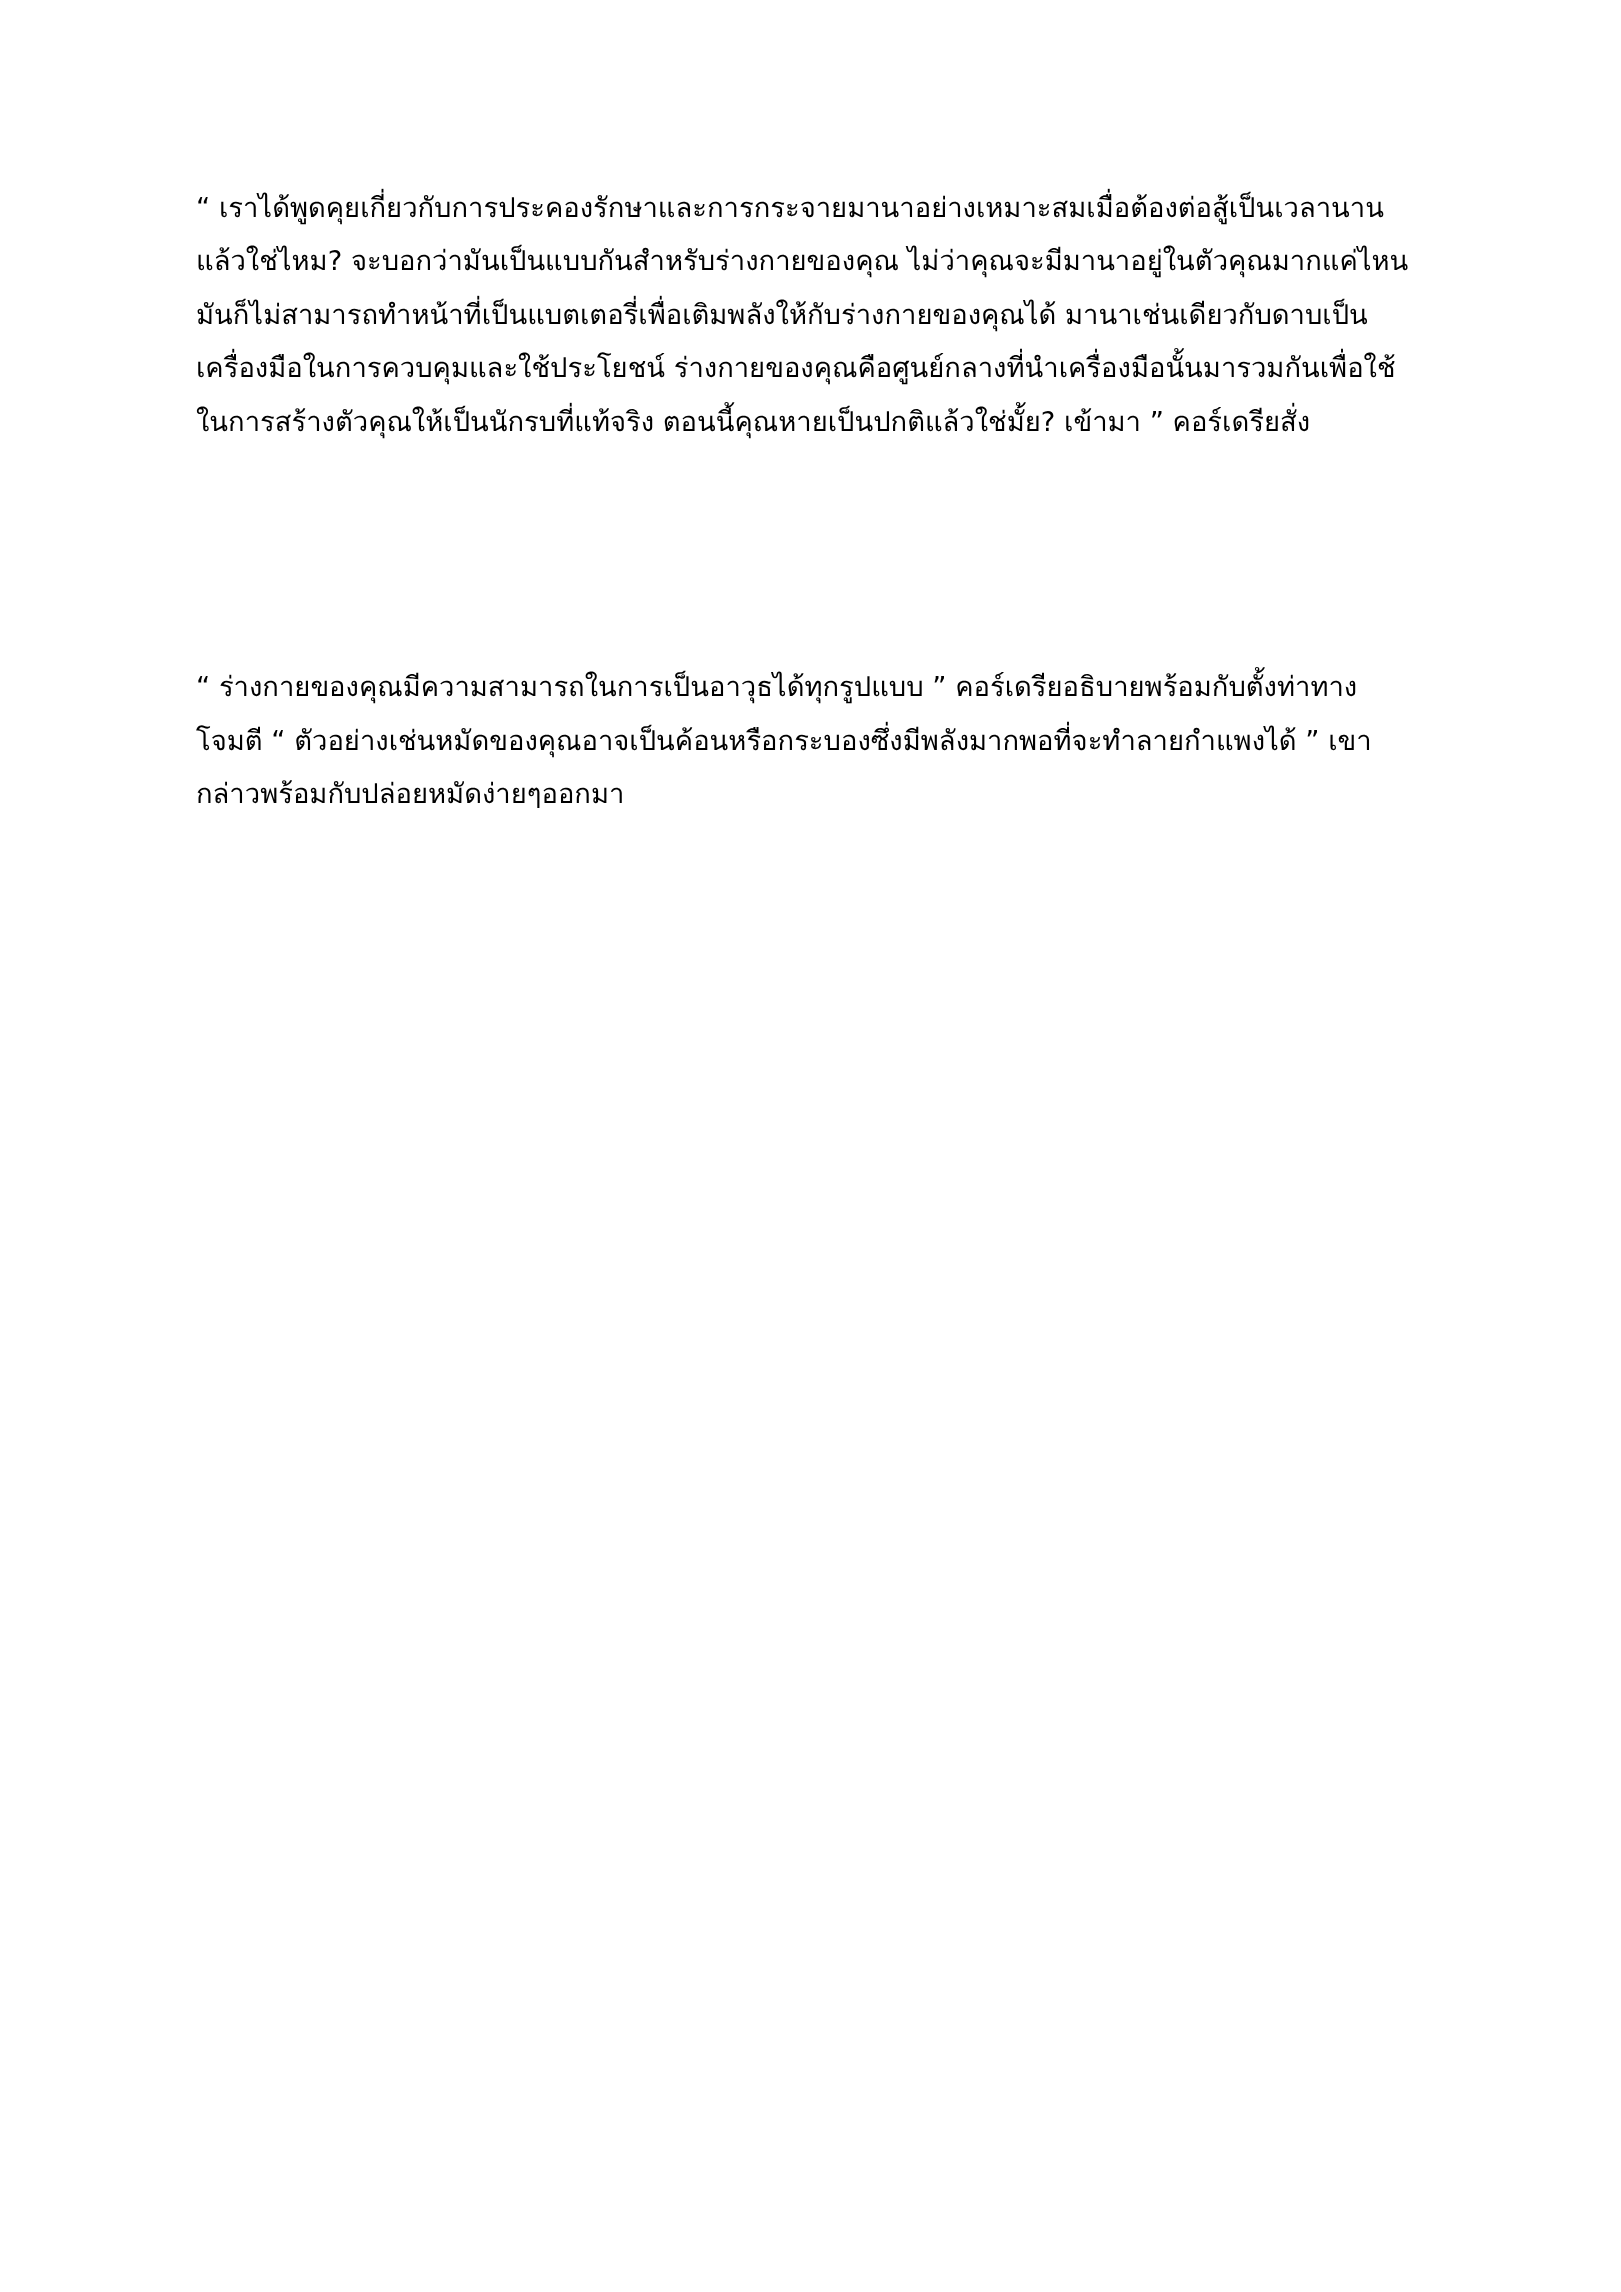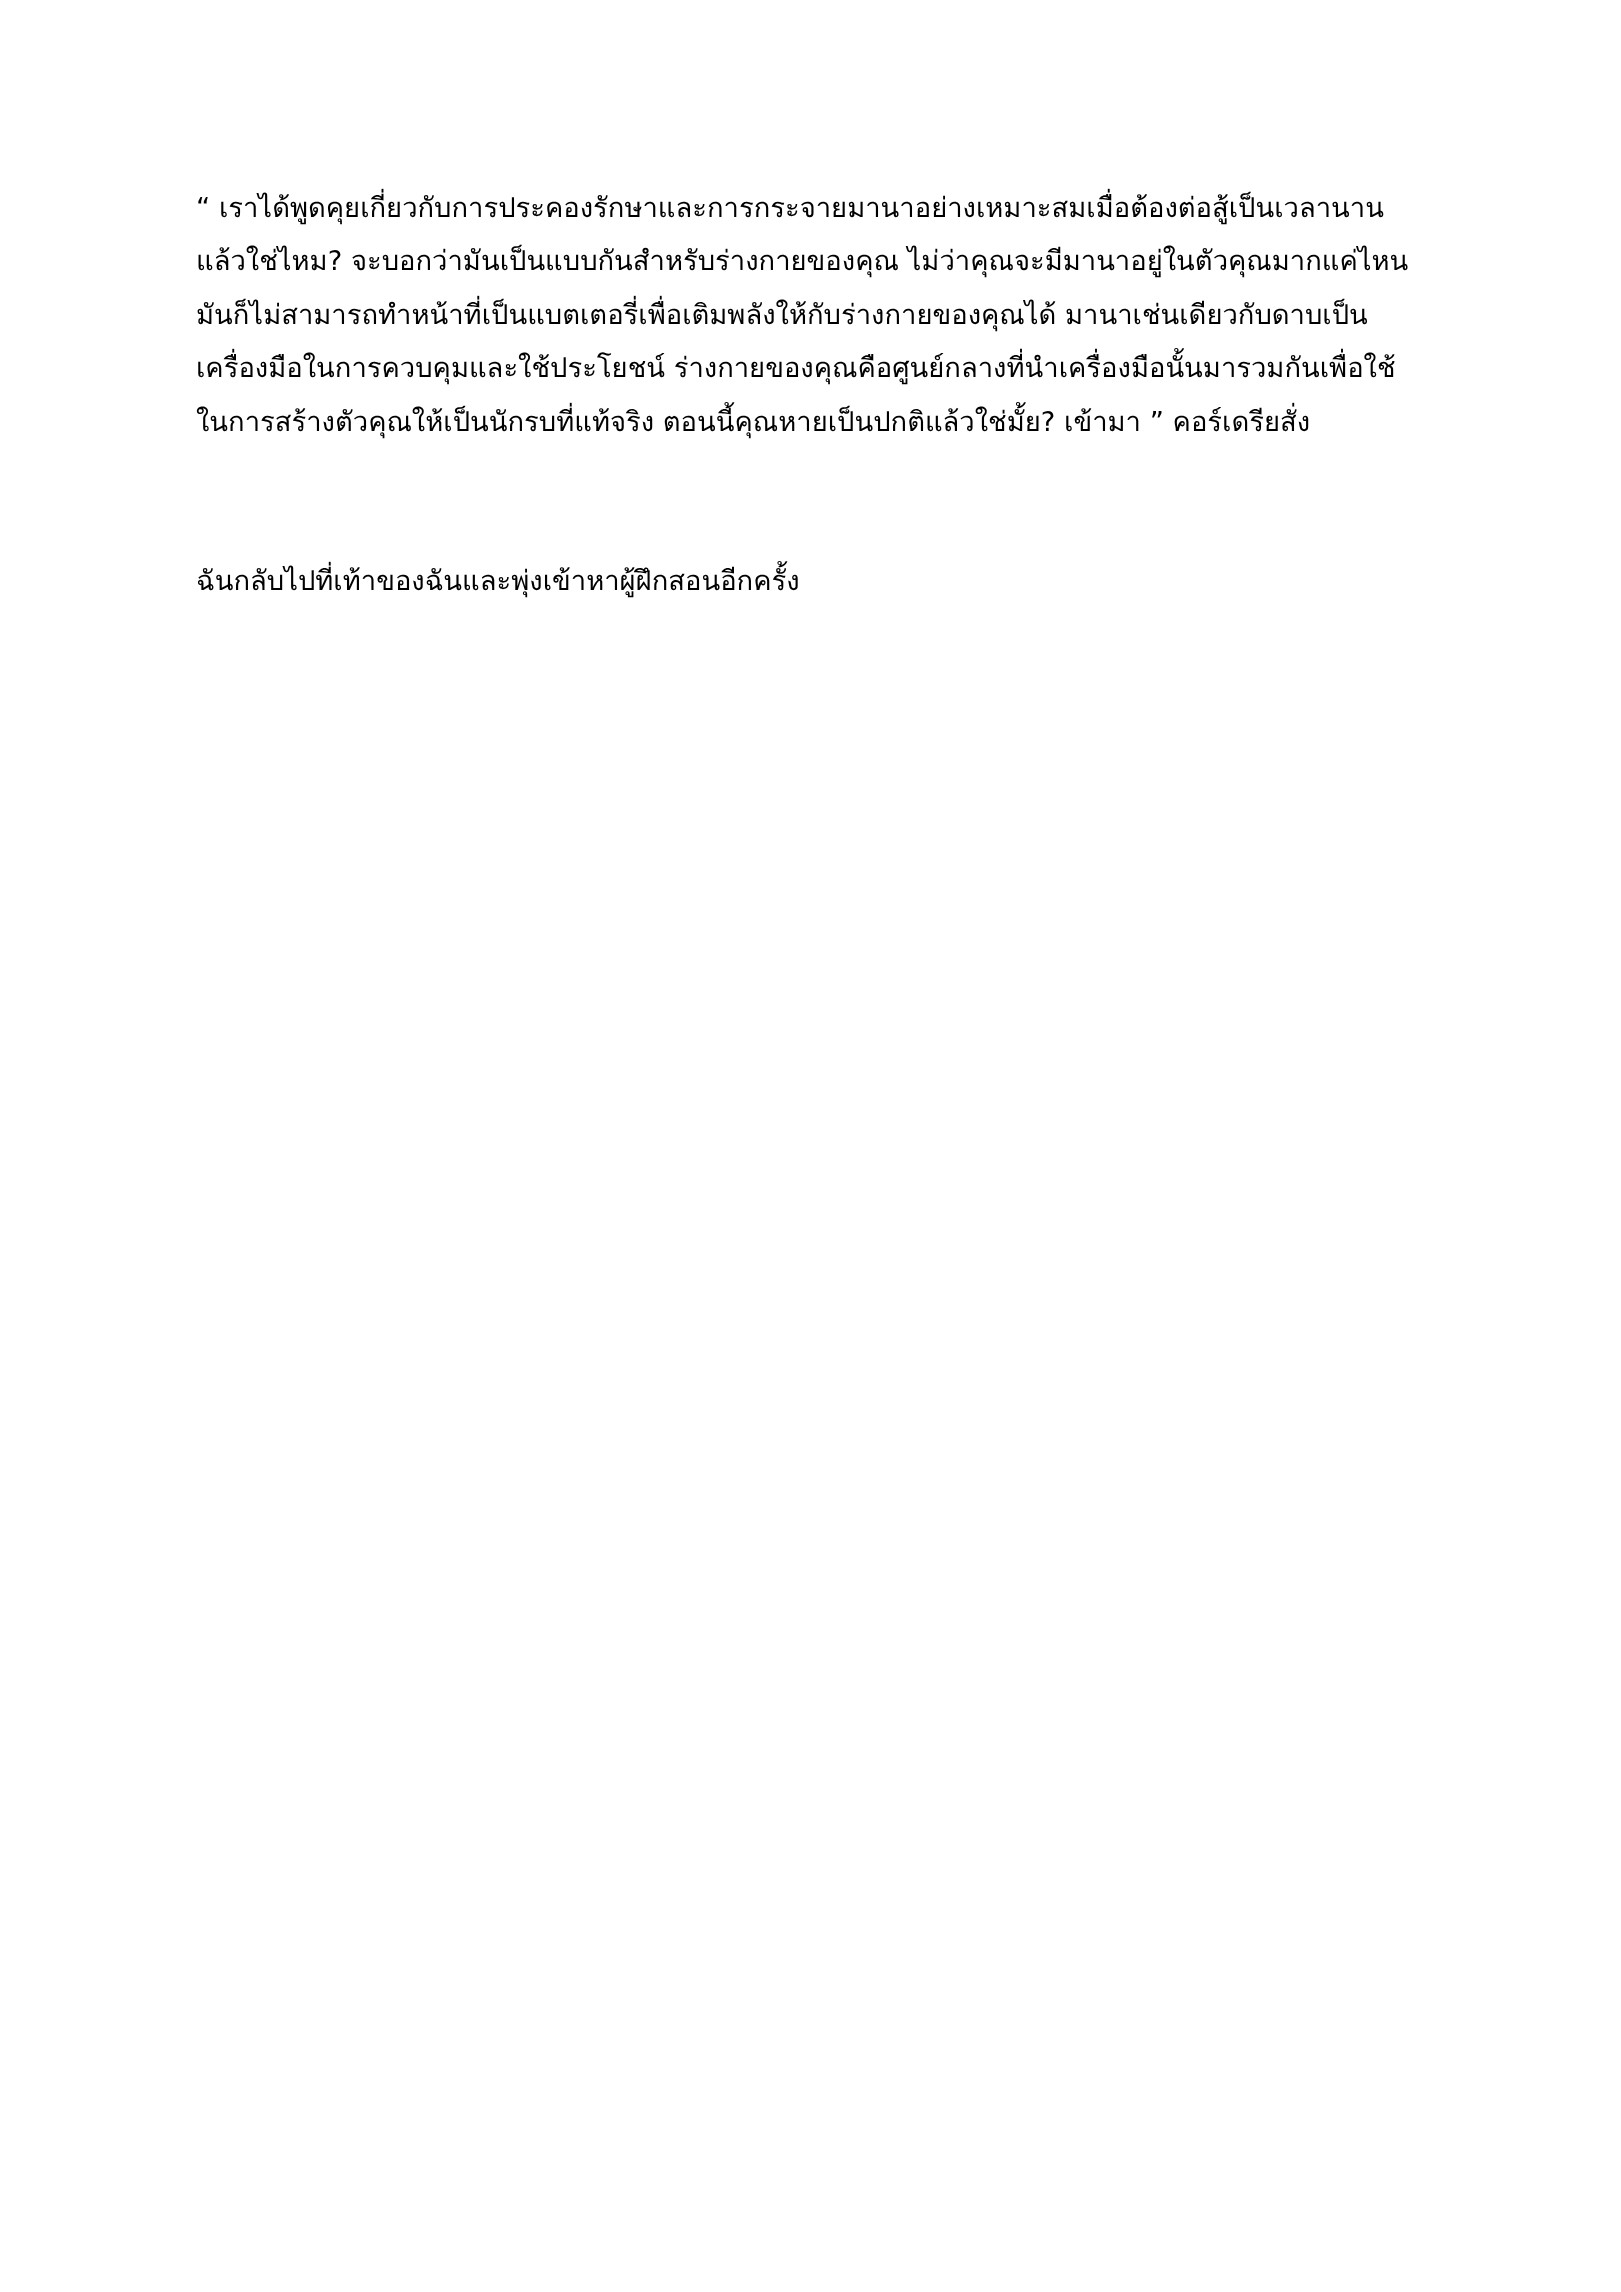--- a/index.html
+++ b/index.html
@@ -36,23 +36,23 @@
 </head>
 <body>
 
 <div class="page">
   <div class="content">
 
     <p class="para">“ เราได้พูดคุยเกี่ยวกับการประคองรักษาและการกระจายมานาอย่างเหมาะสมเมื่อต้องต่อสู้เป็นเวลานานแล้วใช่ไหม? จะบอกว่ามันเป็นแบบกันสำหรับร่างกายของคุณ ไม่ว่าคุณจะมีมานาอยู่ในตัวคุณมากแค่ไหนมันก็ไม่สามารถทำหน้าที่เป็นแบตเตอรี่เพื่อเติมพลังให้กับร่างกายของคุณได้ มานาเช่นเดียวกับดาบเป็นเครื่องมือในการควบคุมและใช้ประโยชน์ ร่างกายของคุณคือศูนย์กลางที่นำเครื่องมือนั้นมารวมกันเพื่อใช้ในการสร้างตัวคุณให้เป็นนักรบที่แท้จริง ตอนนี้คุณหายเป็นปกติแล้วใช่มั้ย? เข้ามา ” คอร์เดรียสั่ง</p>
 
     <div class="gap-lg"></div>
 
-    <p class="para">ฉันกลับไปที่เท้าของฉันและพุ่งเข้าหาผู้ฝึกสอนอีกครั้ง</p>
 
     <div class="gap-lg"></div>
 
+    <p class="para">“ ร่างกายของคุณมีความสามารถในการเป็นอาวุธได้ทุกรูปแบบ ” คอร์เดรียอธิบายพร้อมกับตั้งท่าทางโจมตี “ ตัวอย่างเช่นหมัดของคุณอาจเป็นค้อนหรือกระบองซึ่งมีพลังมากพอที่จะทำลายกำแพงได้ ” เขากล่าวพร้อมกับปล่อยหมัดง่ายๆออกมา</p>
 
     <div class="gap-md"></div>
 
 
   </div>
 </div>
 
 
 </body></html>

